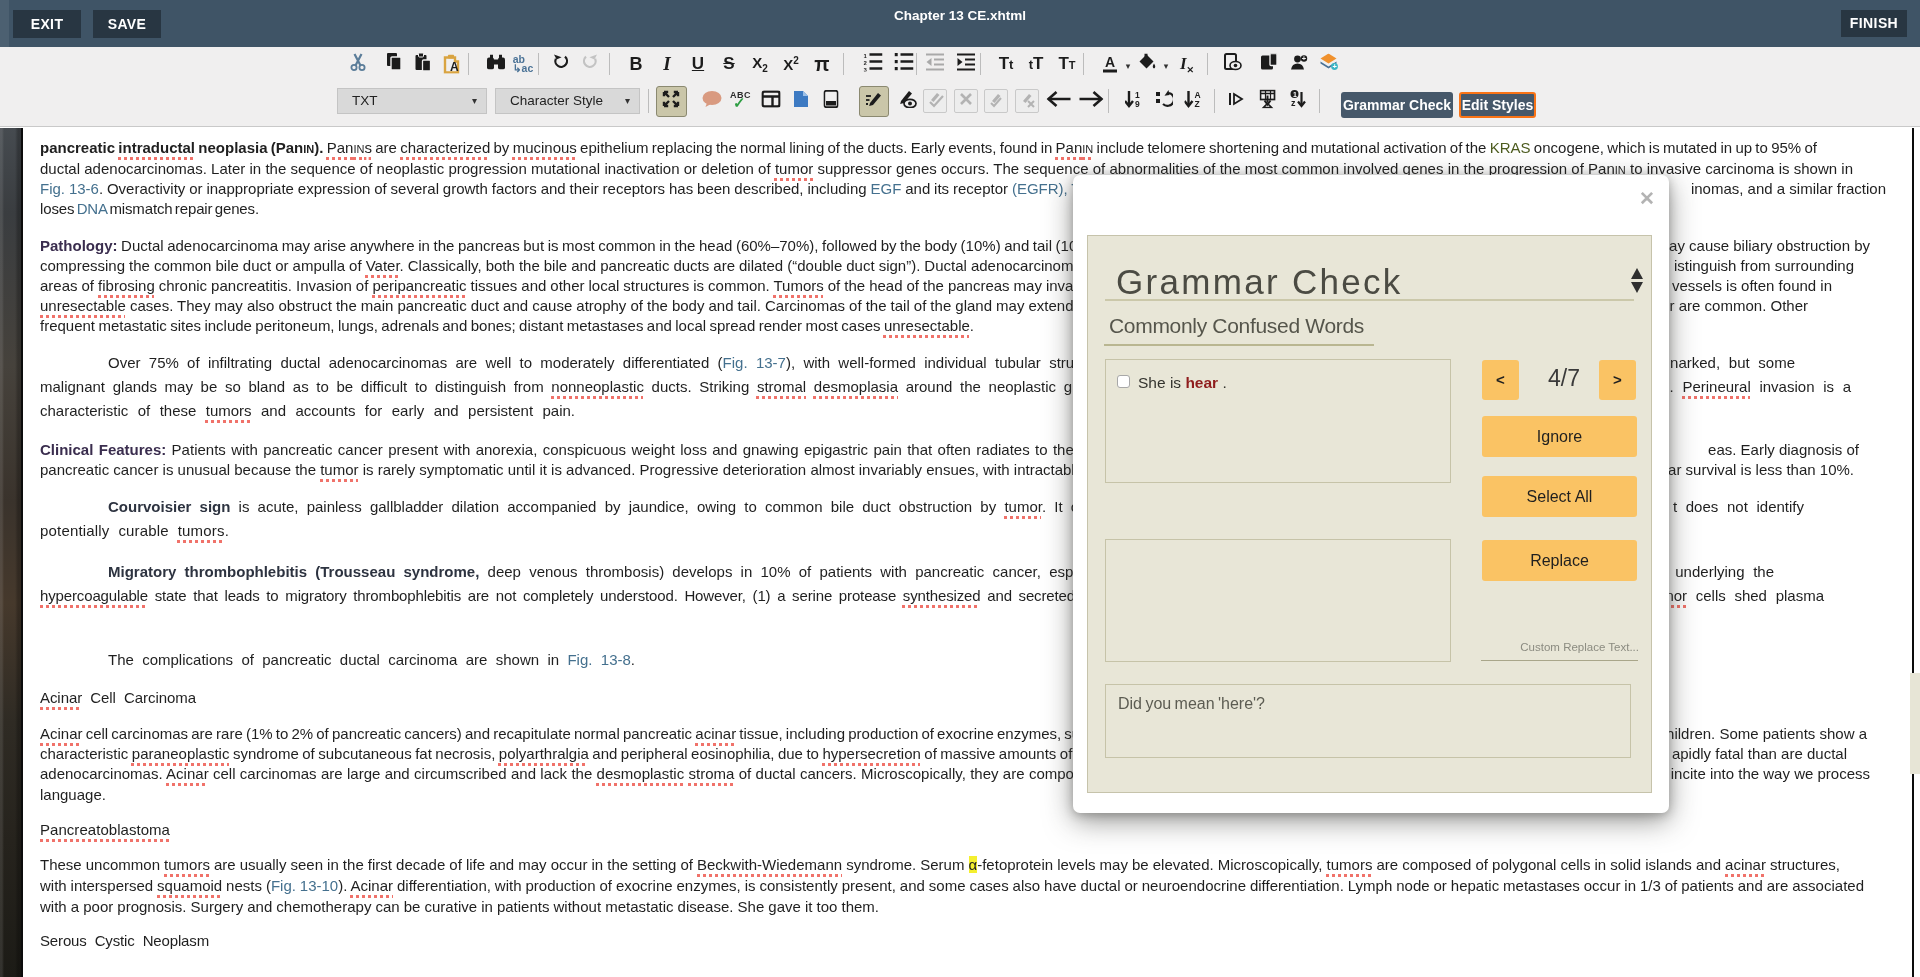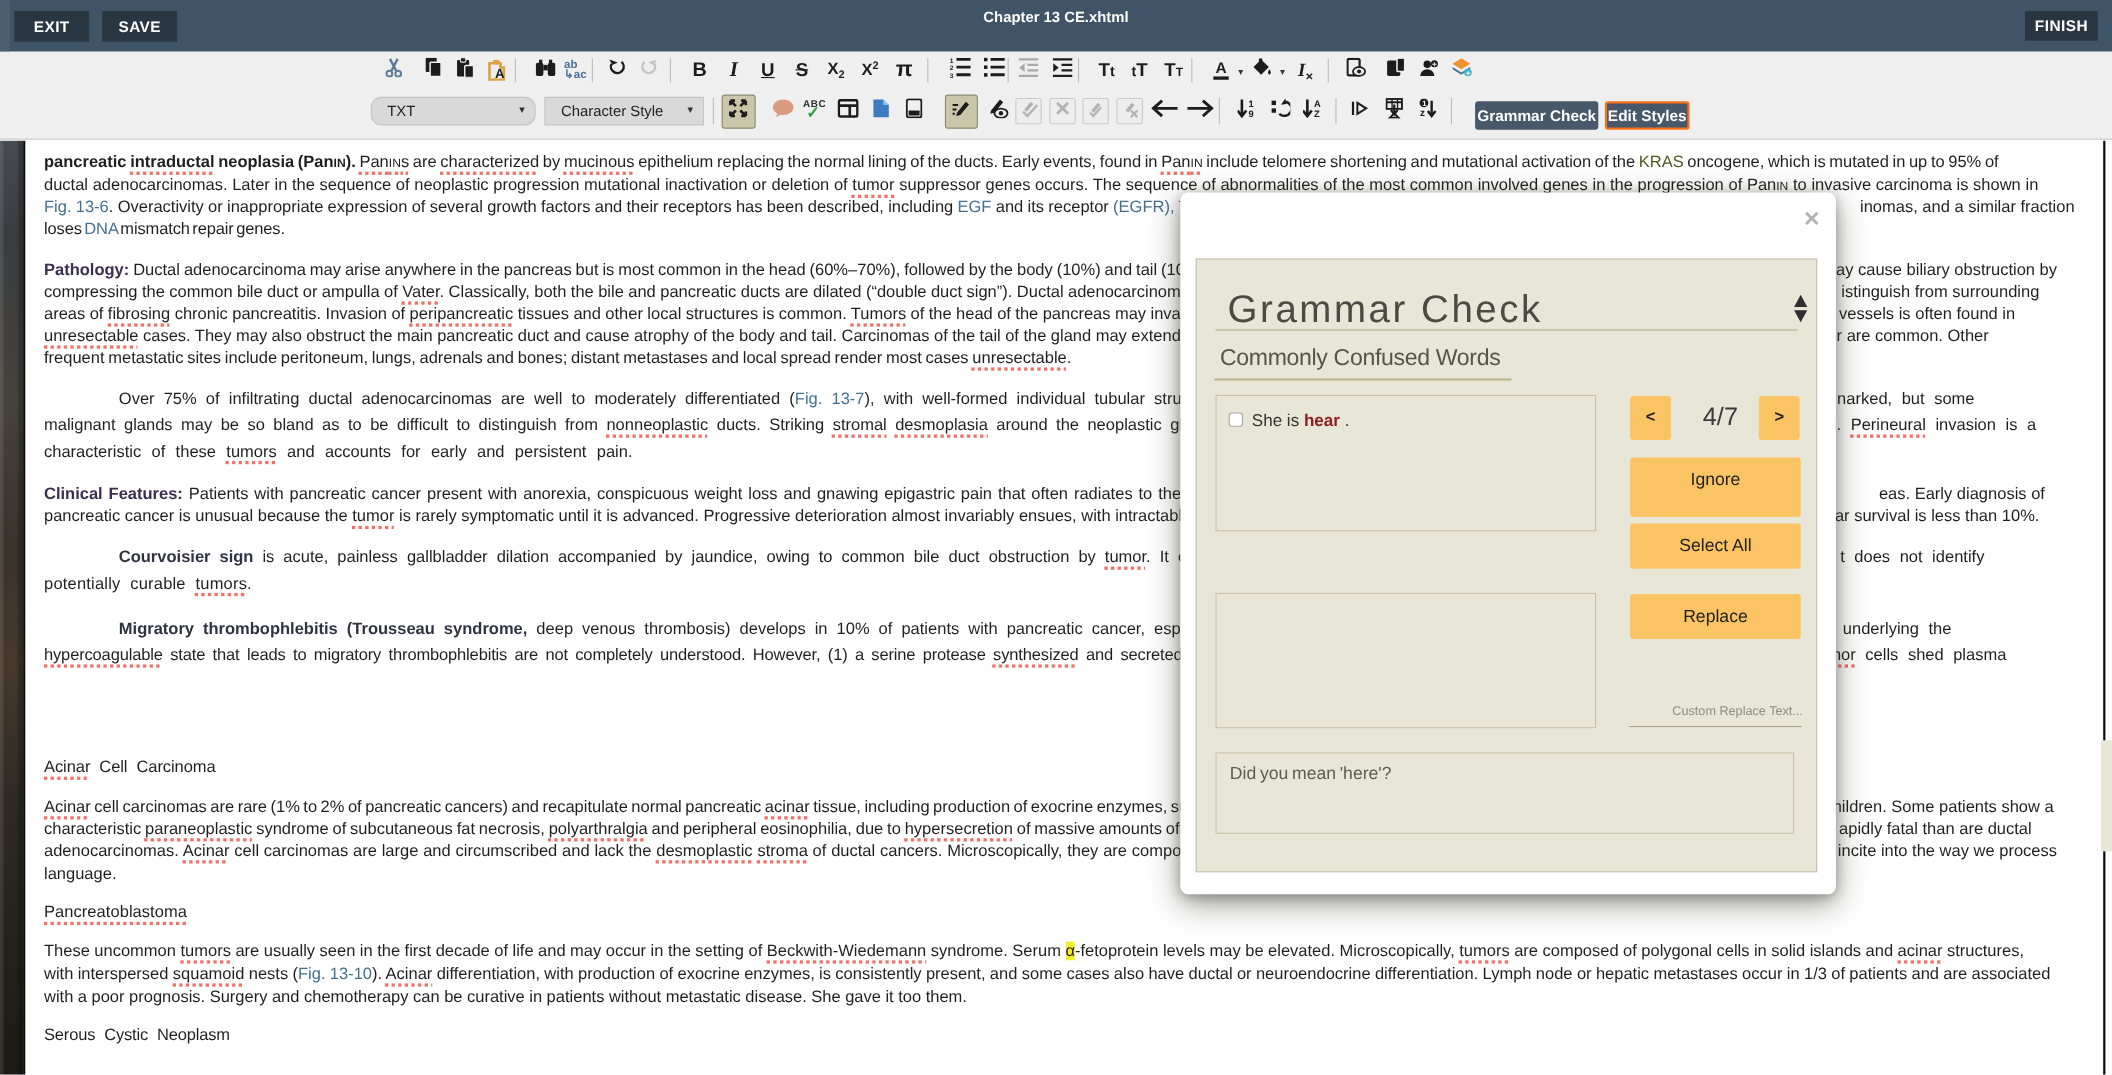--- a/index.html
+++ b/index.html
@@ -64,21 +64,21 @@
 #mbox2{left:17px;top:303px;width:346px;height:123px;}
 #mbox3{left:17px;top:448px;width:526px;height:74px;}
 #mcheck{position:absolute;left:29px;top:139px;width:13px;height:13px;background:#fff;
   border:1px solid #a8a8a8;border-radius:3px;}
 #msent{left:50px;top:135px;font-size:15.5px;color:#33332e;line-height:24px;}
 #msent .w{color:#8f1d1d;font-weight:bold;}
 .obtn{position:absolute;background:#fac364;border-radius:3px;text-align:center;color:#1f1f1f;}
 #mprev{left:394px;top:124px;width:37px;height:40px;font-size:15px;font-weight:bold;line-height:40px;}
 #mnext{left:511px;top:124px;width:37px;height:40px;font-size:15px;font-weight:bold;line-height:40px;}
 #mcount{left:443px;top:127px;width:66px;text-align:center;font-size:23px;color:#3a3a3a;line-height:30px;}
-#mignore{left:394px;top:180px;width:155px;height:54px;font-size:16px;line-height:41px;}
+#mignore{left:394px;top:180px;width:155px;height:41px;font-size:16px;line-height:41px;}
 #mselect{left:394px;top:240px;width:155px;height:41px;font-size:16px;line-height:41px;}
 #mreplace{left:394px;top:304px;width:155px;height:41px;font-size:16px;line-height:41px;}
 #mcustom{left:394px;top:402px;width:157px;text-align:right;font-size:11.5px;color:#8b8b80;line-height:18px;}
 #mculine{left:393px;top:424px;width:157px;height:1px;background:#a9a68a;}
 #mdid{left:30px;top:455px;font-size:16px;color:#5c5c52;line-height:26px;}
 .tri-u{width:0;height:0;border-left:6.5px solid transparent;border-right:6.5px solid transparent;
   border-bottom:11px solid #2f2f2f;position:absolute;}
 .tri-d{width:0;height:0;border-left:6.5px solid transparent;border-right:6.5px solid transparent;
   border-top:11px solid #2f2f2f;position:absolute;}
 </style></head>
@@ -98,20 +98,21 @@
 <div class="ln " id="b5" style="left: 40px; top: 188px; word-spacing: -0.778493px;">frequent metastatic sites include peritoneum, lungs, adrenals and bones; distant metastases and local spread render most cases <span class="d">unresectable</span>.</div>
 <div class="ln jw" id="c1" style="left: 108px; top: 225px; word-spacing: 4.12684px;">Over 75% of infiltrating ductal adenocarcinomas are well to moderately differentiated (<span class="lk">Fig. 13-7</span>), with well-formed individual tubular structures</div>
 <div class="ln jw" id="c2" style="left: 40px; top: 249px; word-spacing: 3.49926px;">malignant glands may be so bland as to be difficult to distinguish from <span class="d">nonneoplastic</span> ducts. Striking <span class="d">stromal</span> <span class="d">desmoplasia</span> around the neoplastic glands</div>
 <div class="ln jw" id="c3" style="left: 40px; top: 273px; word-spacing: 5.22344px;">characteristic of these <span class="d">tumors</span> and accounts for early and persistent pain.</div>
 <div class="ln " id="d1" style="left: 40px; top: 312px; word-spacing: 1.20164px;"><span class="hp">Clinical Features:</span> Patients with pancreatic cancer present with anorexia, conspicuous weight loss and gnawing epigastric pain that often radiates to the back.</div>
 <div class="ln " id="d2" style="left:40px;top:332px;">pancreatic cancer is unusual because the <span class="d">tumor</span> is rarely symptomatic until it is advanced. Progressive deterioration almost invariably ensues, with intractable pain</div>
 <div class="ln jw" id="e1" style="left: 108px; top: 369px; word-spacing: 4.02714px;"><span class="bh">Courvoisier sign</span> is acute, painless gallbladder dilation accompanied by jaundice, owing to common bile duct obstruction by <span class="d">tumor</span>. It occurs</div>
 <div class="ln jw" id="e2" style="left: 40px; top: 393px; letter-spacing: 0.181713px;">potentially curable <span class="d">tumors</span>.</div>
 <div class="ln jw" id="f1" style="left: 108px; top: 434px; word-spacing: 4.05208px;"><span class="bh">Migratory thrombophlebitis (Trousseau syndrome,</span> deep venous thrombosis) develops in 10% of patients with pancreatic cancer, especially</div>
 <div class="ln jw" id="f2" style="left: 40px; top: 458px; word-spacing: 2.7px; letter-spacing: -0.140038px;"><span class="d">hypercoagulable</span> state that leads to migratory thrombophlebitis are not completely understood. However, (1) a serine protease <span class="d">synthesized</span> and secreted</div>
+<div class="ln jw" id="g1" style="left: 108px; top: 522px; word-spacing: 4.175px;">The complications of pancreatic ductal carcinoma are shown in <span class="lk">Fig. 13-8</span>.</div>
 <div class="ln " id="ha" style="left: 40px; top: 560px; letter-spacing: -0.0686141px;"><span class="d">Acinar</span>&nbsp; Cell&nbsp; Carcinoma</div>
 <div class="ln " id="h1" style="left: 40px; top: 596px; word-spacing: -1.00272px;"><span class="d">Acinar</span> cell carcinomas are rare (1% to 2% of pancreatic cancers) and recapitulate normal pancreatic <span class="d">acinar</span> tissue, including production of exocrine enzymes, such as</div>
 <div class="ln " id="h2" style="left: 40px; top: 616px; word-spacing: -0.684028px;">characteristic <span class="d">paraneoplastic</span> syndrome of subcutaneous fat necrosis, <span class="d">polyarthralgia</span> and peripheral eosinophilia, due to <span class="d">hypersecretion</span> of massive amounts of lipase</div>
 <div class="ln " id="h3" style="left: 40px; top: 636px; word-spacing: 0.195312px;">adenocarcinomas. <span class="d">Acinar</span> cell carcinomas are large and circumscribed and lack the <span class="d">desmoplastic</span> <span class="d">stroma</span> of ductal cancers. Microscopically, they are composed of</div>
 <div class="ln " id="h4" style="left:40px;top:657px;">language.</div>
 <div class="ln " id="hp2" style="left: 40px; top: 692px; letter-spacing: 0.0441176px;"><span class="d">Pancreatoblastoma</span></div>
 <div class="ln " id="i1" style="left: 40px; top: 727px; word-spacing: -0.0889423px;">These uncommon <span class="d">tumors</span> are usually seen in the first decade of life and may occur in the setting of <span class="d">Beckwith-Wiedemann</span> syndrome. Serum <span class="yl">α</span>-fetoprotein levels may be elevated. Microscopically, <span class="d">tumors</span> are composed of polygonal cells in solid islands and <span class="d">acinar</span> structures,</div>
 <div class="ln " id="i2" style="left: 40px; top: 748px; word-spacing: -0.229307px;">with interspersed <span class="d">squamoid</span> nests (<span class="lk">Fig. 13-10</span>). <span class="d">Acinar</span> differentiation, with production of exocrine enzymes, is consistently present, and some cases also have ductal or neuroendocrine differentiation. Lymph node or hepatic metastases occur in 1/3 of patients and are associated</div>
 <div class="ln " id="i3" style="left: 40px; top: 769px; word-spacing: -0.0773026px;">with a poor prognosis. Surgery and chemotherapy can be curative in patients without metastatic disease. She gave it too them.</div>
 <div class="ln " id="hs" style="left: 40px; top: 803px; letter-spacing: -0.148438px;">Serous&nbsp; Cystic&nbsp; Neoplasm</div>
@@ -258,21 +259,21 @@
           <text x="13" y="15.8" font-size="7.5" fill="#fff" font-weight="bold">+</text>
         </svg></div>
 <div class="sep1" style="left:468px;"></div>
 <div class="sep1" style="left:538px;"></div>
 <div class="sep1" style="left:609px;"></div>
 <div class="sep1" style="left:843px;"></div>
 <div class="sep1" style="left:916px;"></div>
 <div class="sep1" style="left:980px;"></div>
 <div class="sep1" style="left:1083px;"></div>
 <div class="sep1" style="left:1207px;"></div>
-<div class="dd" style="left:337px;width:150px;border-radius:10px;">TXT<span class="car">▾</span></div>
+<div class="dd" style="left:337px;width:150px;">TXT<span class="car">▾</span></div>
 <div class="dd" style="left:495px;width:145px;">Character Style<span class="car">▾</span></div>
 <div class="sep2" style="left:648px;"></div>
 <div class="sep2" style="left:1108px;"></div>
 <div class="sep2" style="left:1214px;"></div>
 <div class="sep2" style="left:1319px;"></div>
 <div class="press" style="left:656px;top:39px;"></div>
 <div class="ti" style="left:671px;top:54px;"><svg width="18" height="18" viewBox="0 0 18 18">
           <g stroke="#1c1c1c" stroke-width="2.4" fill="none">
             <path d="M2 2 L7 7 M2 2 h4.2 M2 2 v4.2"></path>
             <path d="M16 2 L11 7 M16 2 h-4.2 M16 2 v4.2"></path>

